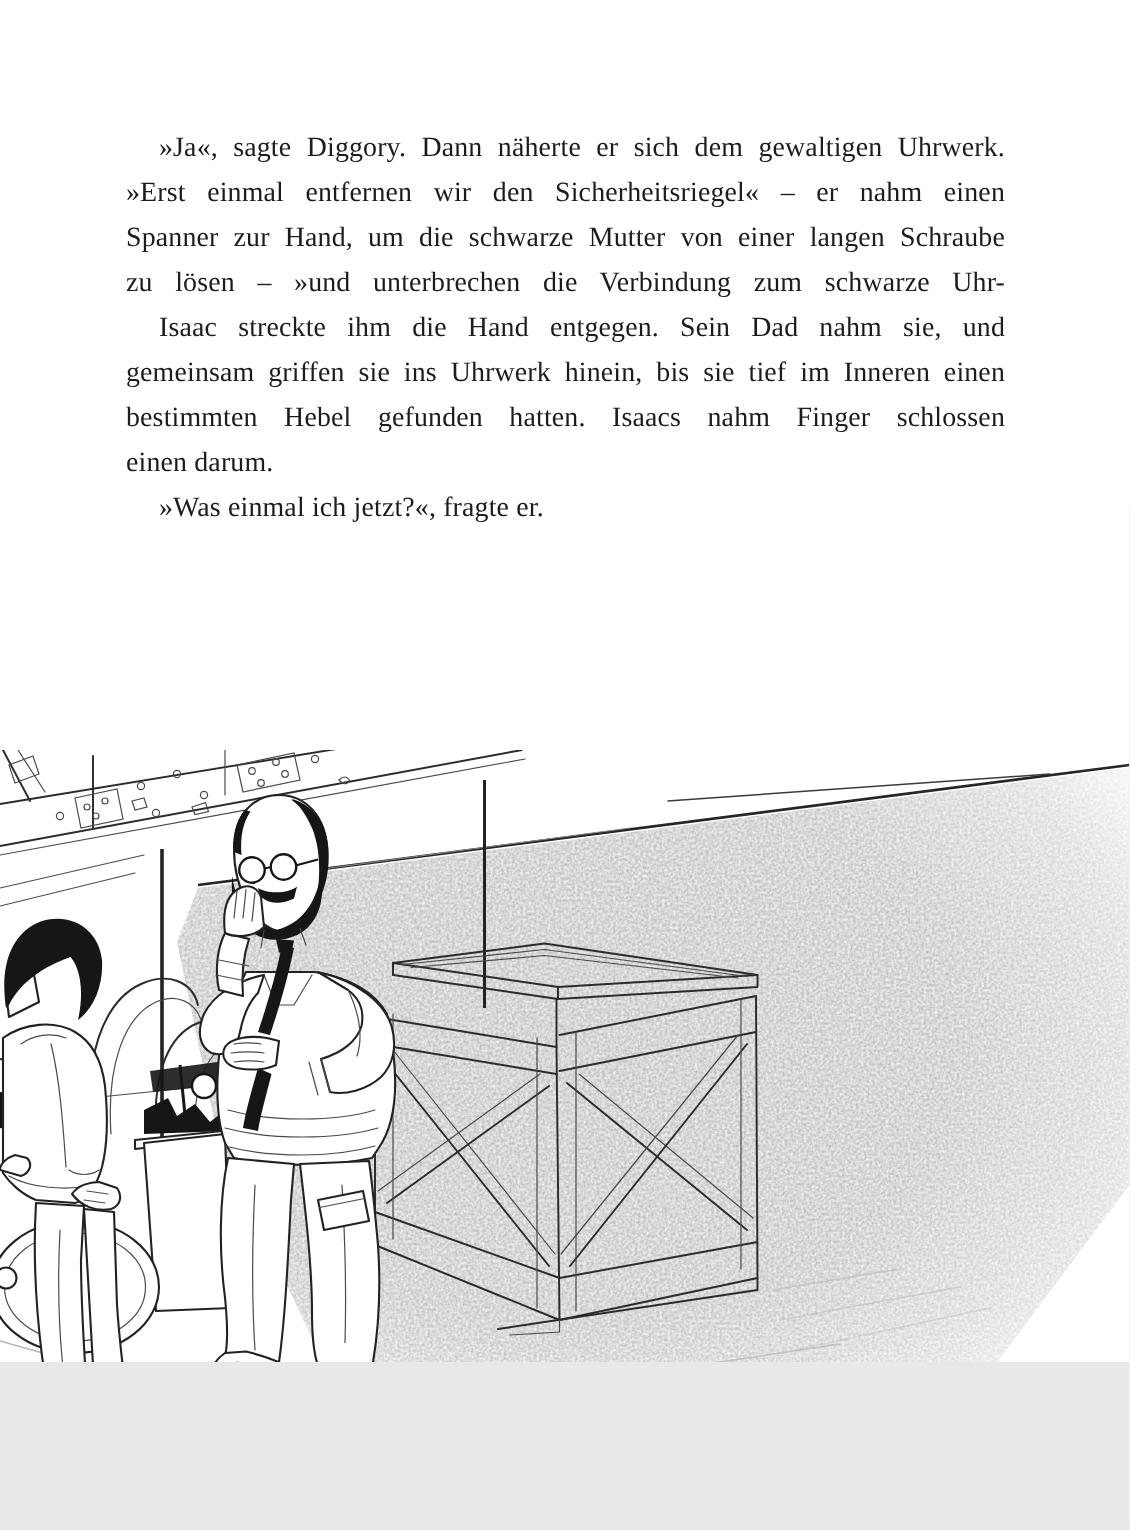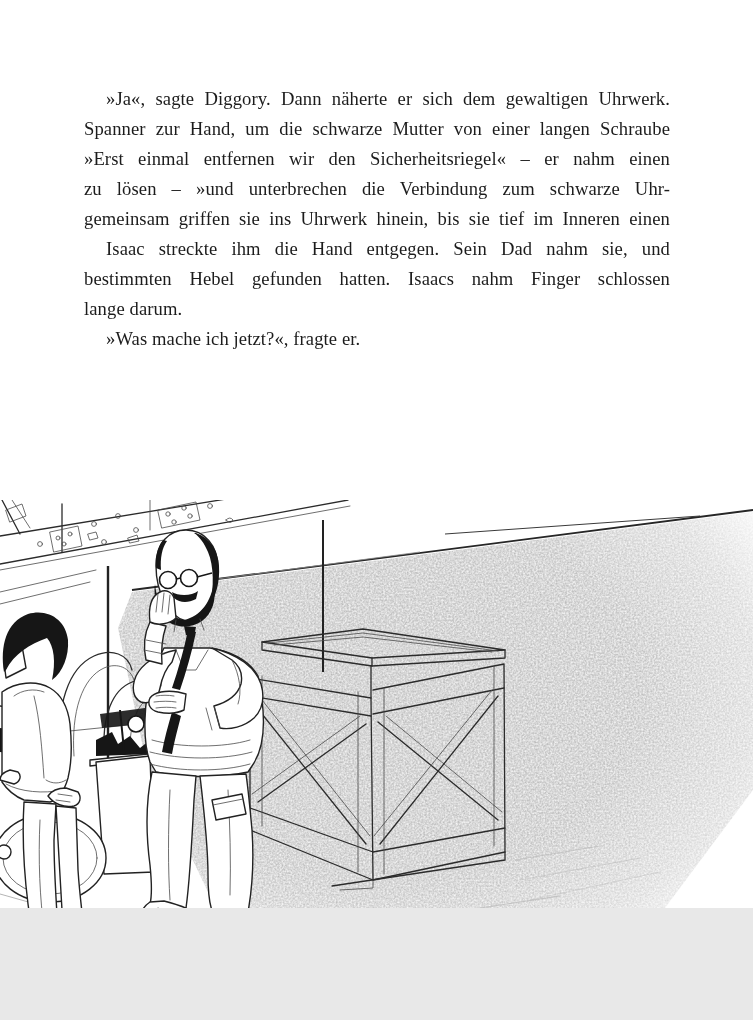--- a/index.html
+++ b/index.html
@@ -25,32 +25,32 @@
   .faint{stroke:#b5b5b5;stroke-width:1;fill:none;stroke-linecap:round;}
 </style>
 </head>
 <body>
 
 <div class="page">
 
   <div class="text-block">
     <div class="para">
       <div class="line first">»Ja«, sagte Diggory. Dann näherte er sich dem gewaltigen Uhrwerk.</div>
+      <div class="line">»Erst einmal entfernen wir den Sicherheitsriegel« – er nahm einen</div>
       <div class="line">Spanner zur Hand, um die schwarze Mutter von einer langen Schraube</div>
-      <div class="line">»Erst einmal entfernen wir den Sicherheitsriegel« – er nahm einen</div>
       <div class="line">zu lösen – »und unterbrechen die Verbindung zum schwarze Uhr-</div>
     </div>
     <div class="para">
+      <div class="line first">Isaac streckte ihm die Hand entgegen. Sein Dad nahm sie, und</div>
       <div class="line">gemeinsam griffen sie ins Uhrwerk hinein, bis sie tief im Inneren einen</div>
-      <div class="line first">Isaac streckte ihm die Hand entgegen. Sein Dad nahm sie, und</div>
       <div class="line">bestimmten Hebel gefunden hatten. Isaacs nahm Finger schlossen</div>
-      <div class="line last">lange darum.</div>
+      <div class="line last">einen darum.</div>
     </div>
     <div class="para">
-      <div class="line first last">»Was mache ich jetzt?«, fragte er.</div>
+      <div class="line first last">»Was einmal ich jetzt?«, fragte er.</div>
     </div>
   </div>
 
   <div class="illustration">
   <svg width="753" height="520" viewBox="0 0 753 520" role="img" aria-label="Schwarz-weiße Illustration: Ein bärtiger Mann mit Brille und Weste steht nachdenklich mit der Hand am Kinn in einer Uhrmacherwerkstatt, neben ihm eine Person mit dunklem Haar an einer Werkbank, rechts eine große Holzkiste mit Kreuzverstrebungen vor einer schraffierten Wand.">
     <defs>
       <filter id="grain" x="-5%" y="-5%" width="110%" height="110%">
         <feTurbulence type="fractalNoise" baseFrequency="0.55" numOctaves="2" seed="7" result="n"></feTurbulence>
         <feColorMatrix in="n" type="matrix" values="0 0 0 0 0.40  0 0 0 0 0.40  0 0 0 0 0.40  0 0 0 0.95 0"></feColorMatrix>
         <feComposite operator="in" in2="SourceGraphic"></feComposite>

